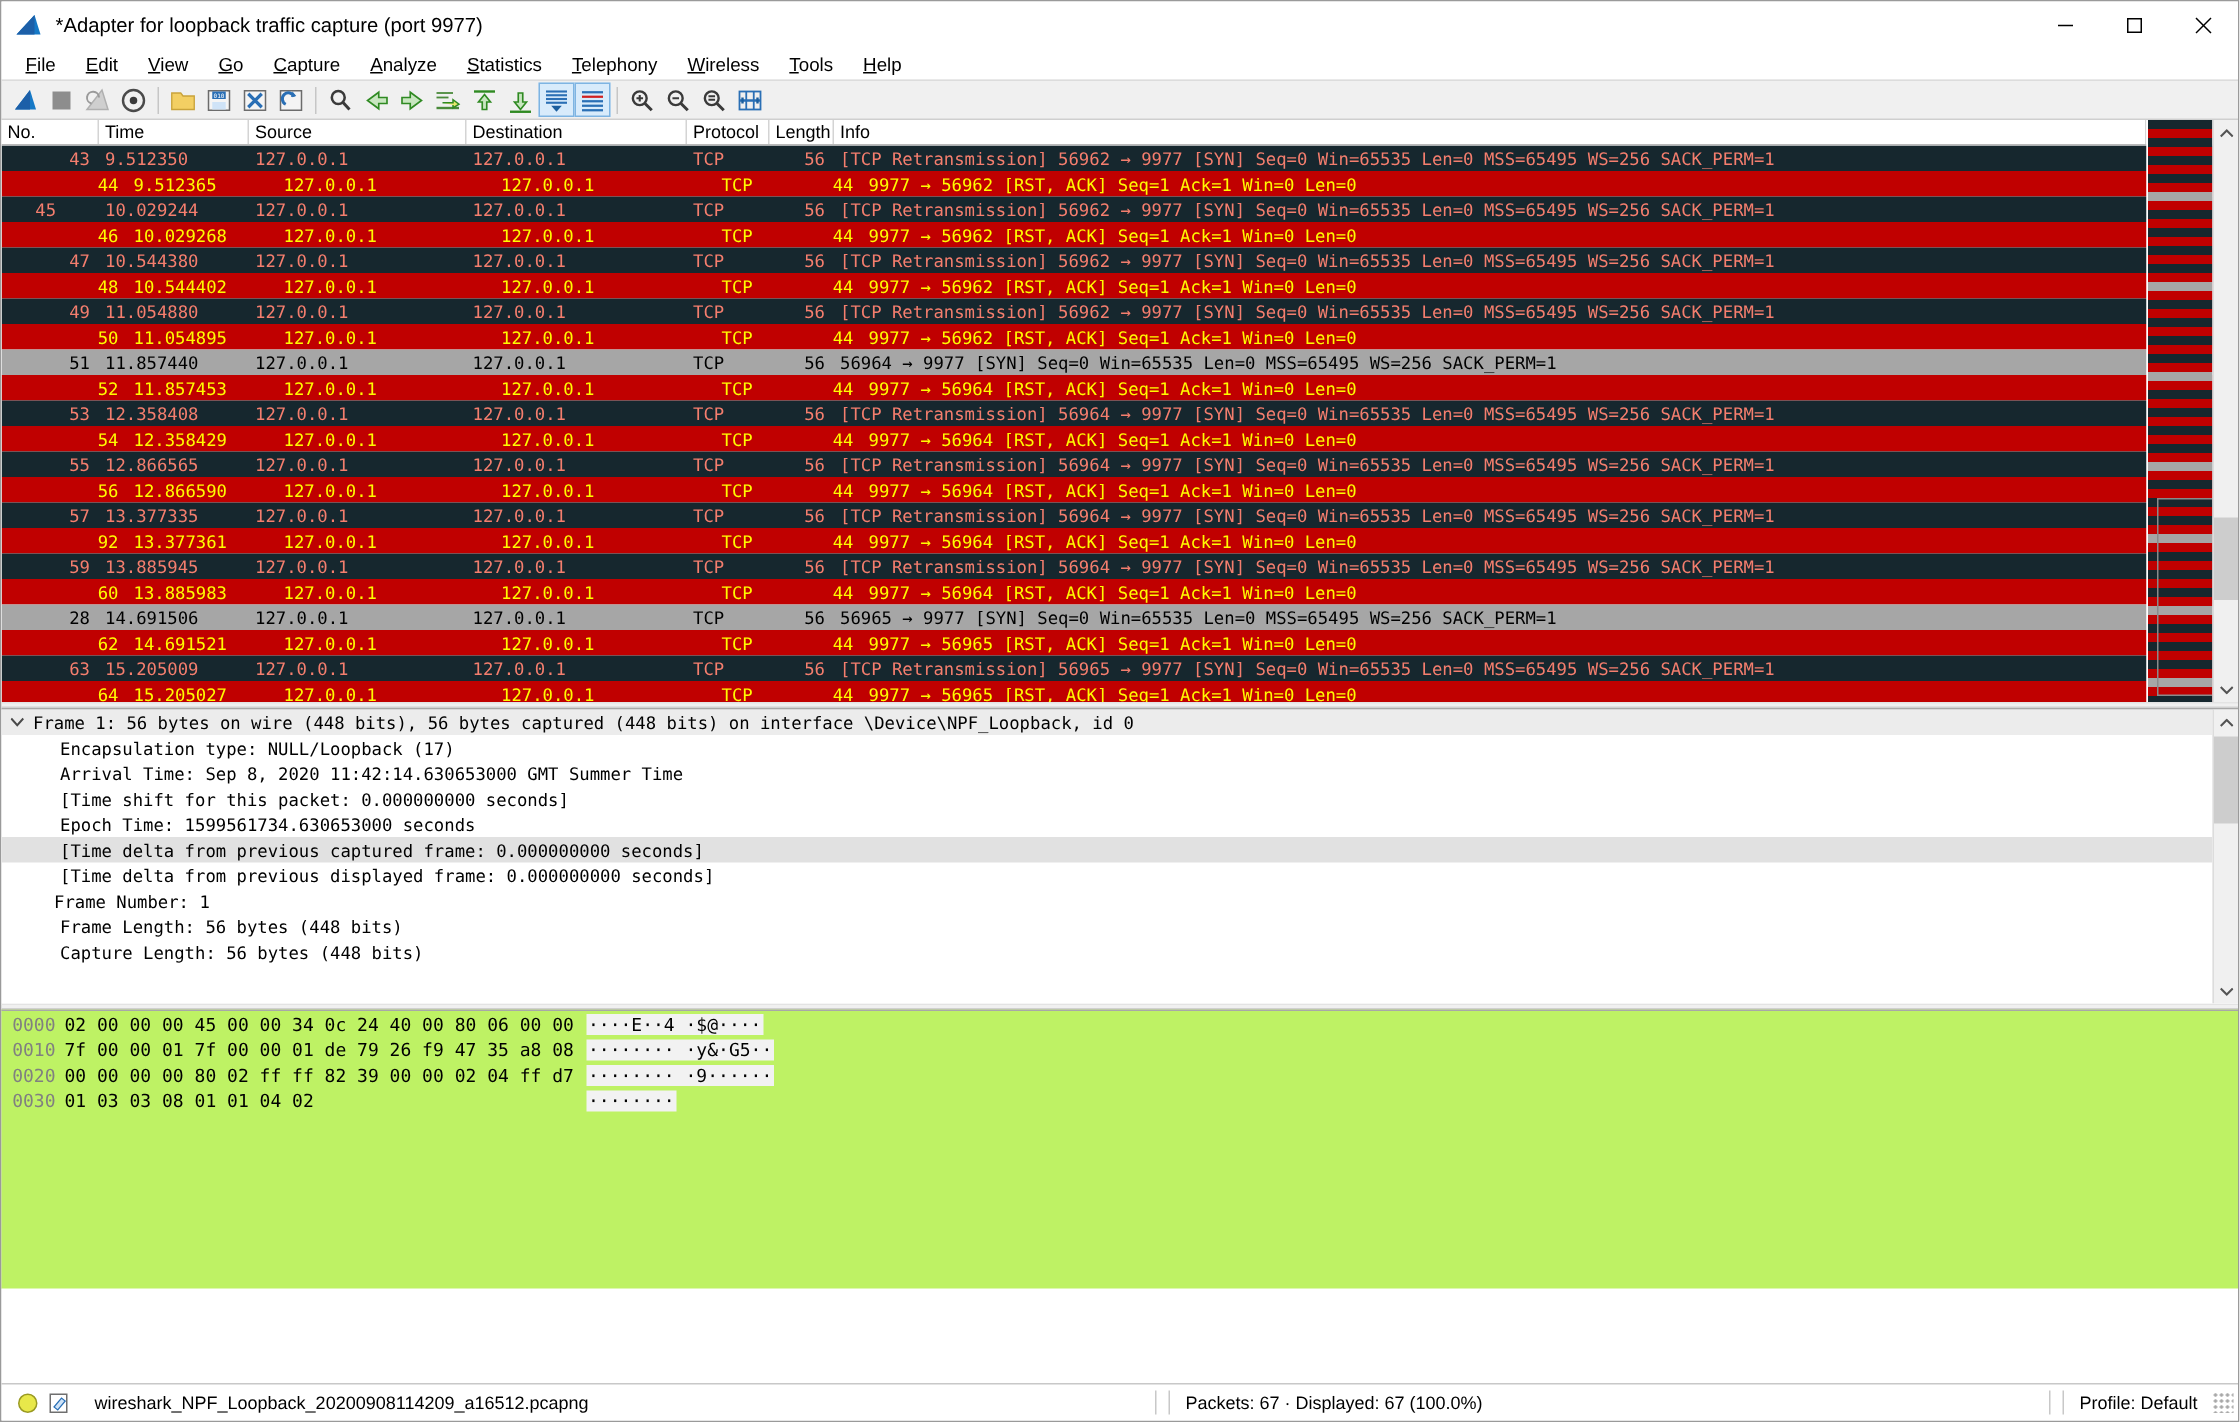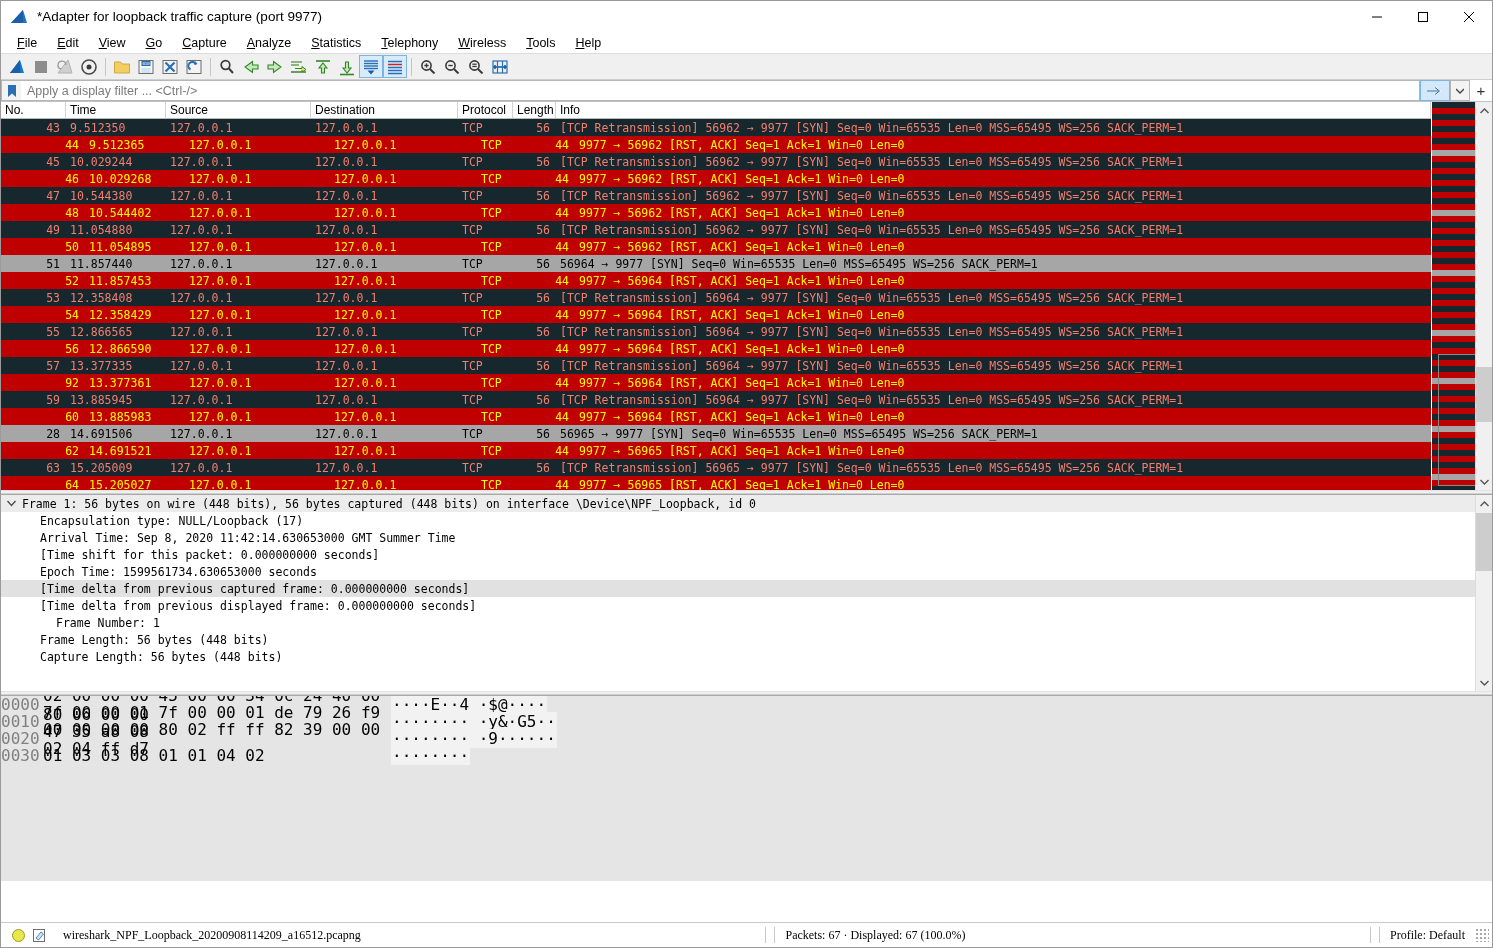--- a/index.html
+++ b/index.html
@@ -215,41 +215,40 @@
   .dtwisty {
     width: 13px; min-width: 13px; display: flex; align-items: center; justify-content: center;
     color: #555; font-size: 9px;
   }
   .dtext { white-space: nowrap; }
 
   
   #hex-area {
     height: 186px; min-height: 186px;
     position: relative;
-    background: #e5e5e5;
+    background: #bef264;
     border-top: 1px solid #a8a8a8;
     overflow: hidden;
     font-family: "DejaVu Sans Mono", monospace;
-    font-size: 16px;
+    font-size: 12px;
   }
   .hrow { height: 17px; display: flex; align-items: center; }
   .hoff { width: 42px; min-width: 42px; text-align: right; color: #808080; padding-right: 6px; }
   .hbytes { width: 348px; min-width: 348px; color: #000; letter-spacing: 0px; }
   .hascii { color: #000; background: #f2f2f2; padding: 0 1px; }
 
   #hex-blank { flex: 1; background: #ffffff; }
 
   
   #statusbar {
     height: 25px; min-height: 25px;
     display: flex; align-items: center;
     background: #ffffff;
     border-top: 1px solid #c8c8c8;
     font-size: 12px;
-    font-family: Liberation Serif, serif;
   }
   .sb-exp { display: flex; align-items: center; margin-left: 10px; }
   #sb-file { margin-left: 16px; color: #000; white-space: nowrap; }
   .sb-sep {
     width: 1px; height: 16px; background: #c8c8c8; margin: 0 4px;
   }
   .sb-dblsep { display: flex; margin: 0 6px; }
   #sb-packets { color: #000; white-space: nowrap; }
   #sb-profile { color: #000; white-space: nowrap; }
   .sb-spacer { flex: 1; }
@@ -440,42 +439,20 @@
         <svg width="18" height="18" viewBox="0 0 18 18">
           <rect x="2" y="3" width="14" height="12" fill="none" stroke="#2a6fb5" stroke-width="1.2"></rect>
           <line x1="6.5" y1="3" x2="6.5" y2="15" stroke="#2a6fb5" stroke-width="1.2"></line>
           <line x1="11.5" y1="3" x2="11.5" y2="15" stroke="#2a6fb5" stroke-width="1.2"></line>
           <line x1="2" y1="9" x2="16" y2="9" stroke="#2a6fb5" stroke-width="1.8"></line>
           <path d="M4 7 L4 11 M14 7 L14 11" stroke="#1b5e9e" stroke-width="1.6"></path>
         </svg>
       </div>
     </div>
 
-  <div id="filterbar">
-    <div id="filter-bookmark">
-      <svg width="10" height="14" viewBox="0 0 10 14">
-        <path d="M1 1 h8 v12 l-4 -3.5 l-4 3.5 z" fill="#2a6fb5"></path>
-      </svg>
-    </div>
-    <div id="filter-input-wrap">
-      <input id="filter-input" type="text" value="" placeholder="Apply a display filter ... &lt;Ctrl-/&gt;" style="">
-    </div>
-    <div id="filter-apply">
-      <svg width="18" height="12" viewBox="0 0 18 12">
-        <path d="M1 6 h11 M9 2.5 L13.5 6 L9 9.5" fill="none" stroke="#ffffff" stroke-width="2"></path>
-        <path d="M1 6 h11 M9 2.5 L13.5 6 L9 9.5" fill="none" stroke="#1b5e9e" stroke-width="1"></path>
-      </svg>
-    </div>
-    <div id="filter-drop">
-      <svg width="8" height="6" viewBox="0 0 8 6">
-          <path d="M0 1 L4 5 L8 1" fill="none" stroke="#444" stroke-width="1.4"></path>
-        </svg>
-    </div>
-    <div id="filter-plus">+</div>
-  </div>
 
   <div id="packet-area">
     <div id="pkt-head">
         <div class="col-h" style="width: 65px; min-width: 65px;">No.</div>
         <div class="col-h" style="width: 100px; min-width: 100px;">Time</div>
         <div class="col-h" style="width: 145px; min-width: 145px;">Source</div>
         <div class="col-h" style="width: 147px; min-width: 147px;">Destination</div>
         <div class="col-h" style="width: 55px; min-width: 55px;">Protocol</div>
         <div class="col-h" style="width: 43px; min-width: 43px;">Length</div>
         <div class="col-h" style="width: 875px; min-width: 875px;">Info</div>
@@ -493,21 +470,21 @@
         <div class="prow red">
           <div class="c num" style="width: 65px; min-width: 65px; padding-right: 6px;">44</div>
           <div class="c" style="width: 100px; min-width: 100px; padding-left: 4px;">9.512365</div>
           <div class="c" style="width: 145px; min-width: 145px; padding-left: 4px;">127.0.0.1</div>
           <div class="c" style="width: 147px; min-width: 147px; padding-left: 4px;">127.0.0.1</div>
           <div class="c" style="width: 55px; min-width: 55px; padding-left: 4px;">TCP</div>
           <div class="c len" style="width: 43px; min-width: 43px; padding-right: 6px;">44</div>
           <div class="c" style="width: 875px; min-width: 875px; padding-left: 4px;">9977 → 56962 [RST, ACK] Seq=1 Ack=1 Win=0 Len=0</div>
         </div>
         <div class="prow dark">
-          <div class="c num" style="width: 65px; min-width: 65px; padding-right: 6px;">45</div>
+          <div class="c num" style="width: 65px; min-width: 65px; padding-right: 6px; text-align: center;">45</div>
           <div class="c" style="width: 100px; min-width: 100px; padding-left: 4px;">10.029244</div>
           <div class="c" style="width: 145px; min-width: 145px; padding-left: 4px;">127.0.0.1</div>
           <div class="c" style="width: 147px; min-width: 147px; padding-left: 4px;">127.0.0.1</div>
           <div class="c" style="width: 55px; min-width: 55px; padding-left: 4px;">TCP</div>
           <div class="c len" style="width: 43px; min-width: 43px; padding-right: 6px;">56</div>
           <div class="c" style="width: 875px; min-width: 875px; padding-left: 4px;">[TCP Retransmission] 56962 → 9977 [SYN] Seq=0 Win=65535 Len=0 MSS=65495 WS=256 SACK_PERM=1</div>
         </div>
         <div class="prow red">
           <div class="c num" style="width: 65px; min-width: 65px; padding-right: 6px;">46</div>
           <div class="c" style="width: 100px; min-width: 100px; padding-left: 4px;">10.029268</div>
@@ -796,21 +773,21 @@
         <div class="drow sel">
           <div class="dtwisty" style="margin-left: 22px;"></div>
           <div class="dtext" style="margin-left: 4px;">[Time delta from previous captured frame: 0.000000000 seconds]</div>
         </div>
         <div class="drow">
           <div class="dtwisty" style="margin-left: 22px;"></div>
           <div class="dtext" style="margin-left: 4px;">[Time delta from previous displayed frame: 0.000000000 seconds]</div>
         </div>
         <div class="drow">
           <div class="dtwisty" style="margin-left: 22px;"></div>
-          <div class="dtext" style="margin-left: 20px;">Frame Number: 1</div>
+          <div class="dtext" style="margin-left: 0;">Frame Number: 1</div>
         </div>
         <div class="drow">
           <div class="dtwisty" style="margin-left: 22px;"></div>
           <div class="dtext" style="margin-left: 4px;">Frame Length: 56 bytes (448 bits)</div>
         </div>
         <div class="drow">
           <div class="dtwisty" style="margin-left: 22px;"></div>
           <div class="dtext" style="margin-left: 4px;">Capture Length: 56 bytes (448 bits)</div>
         </div>
       </div>

